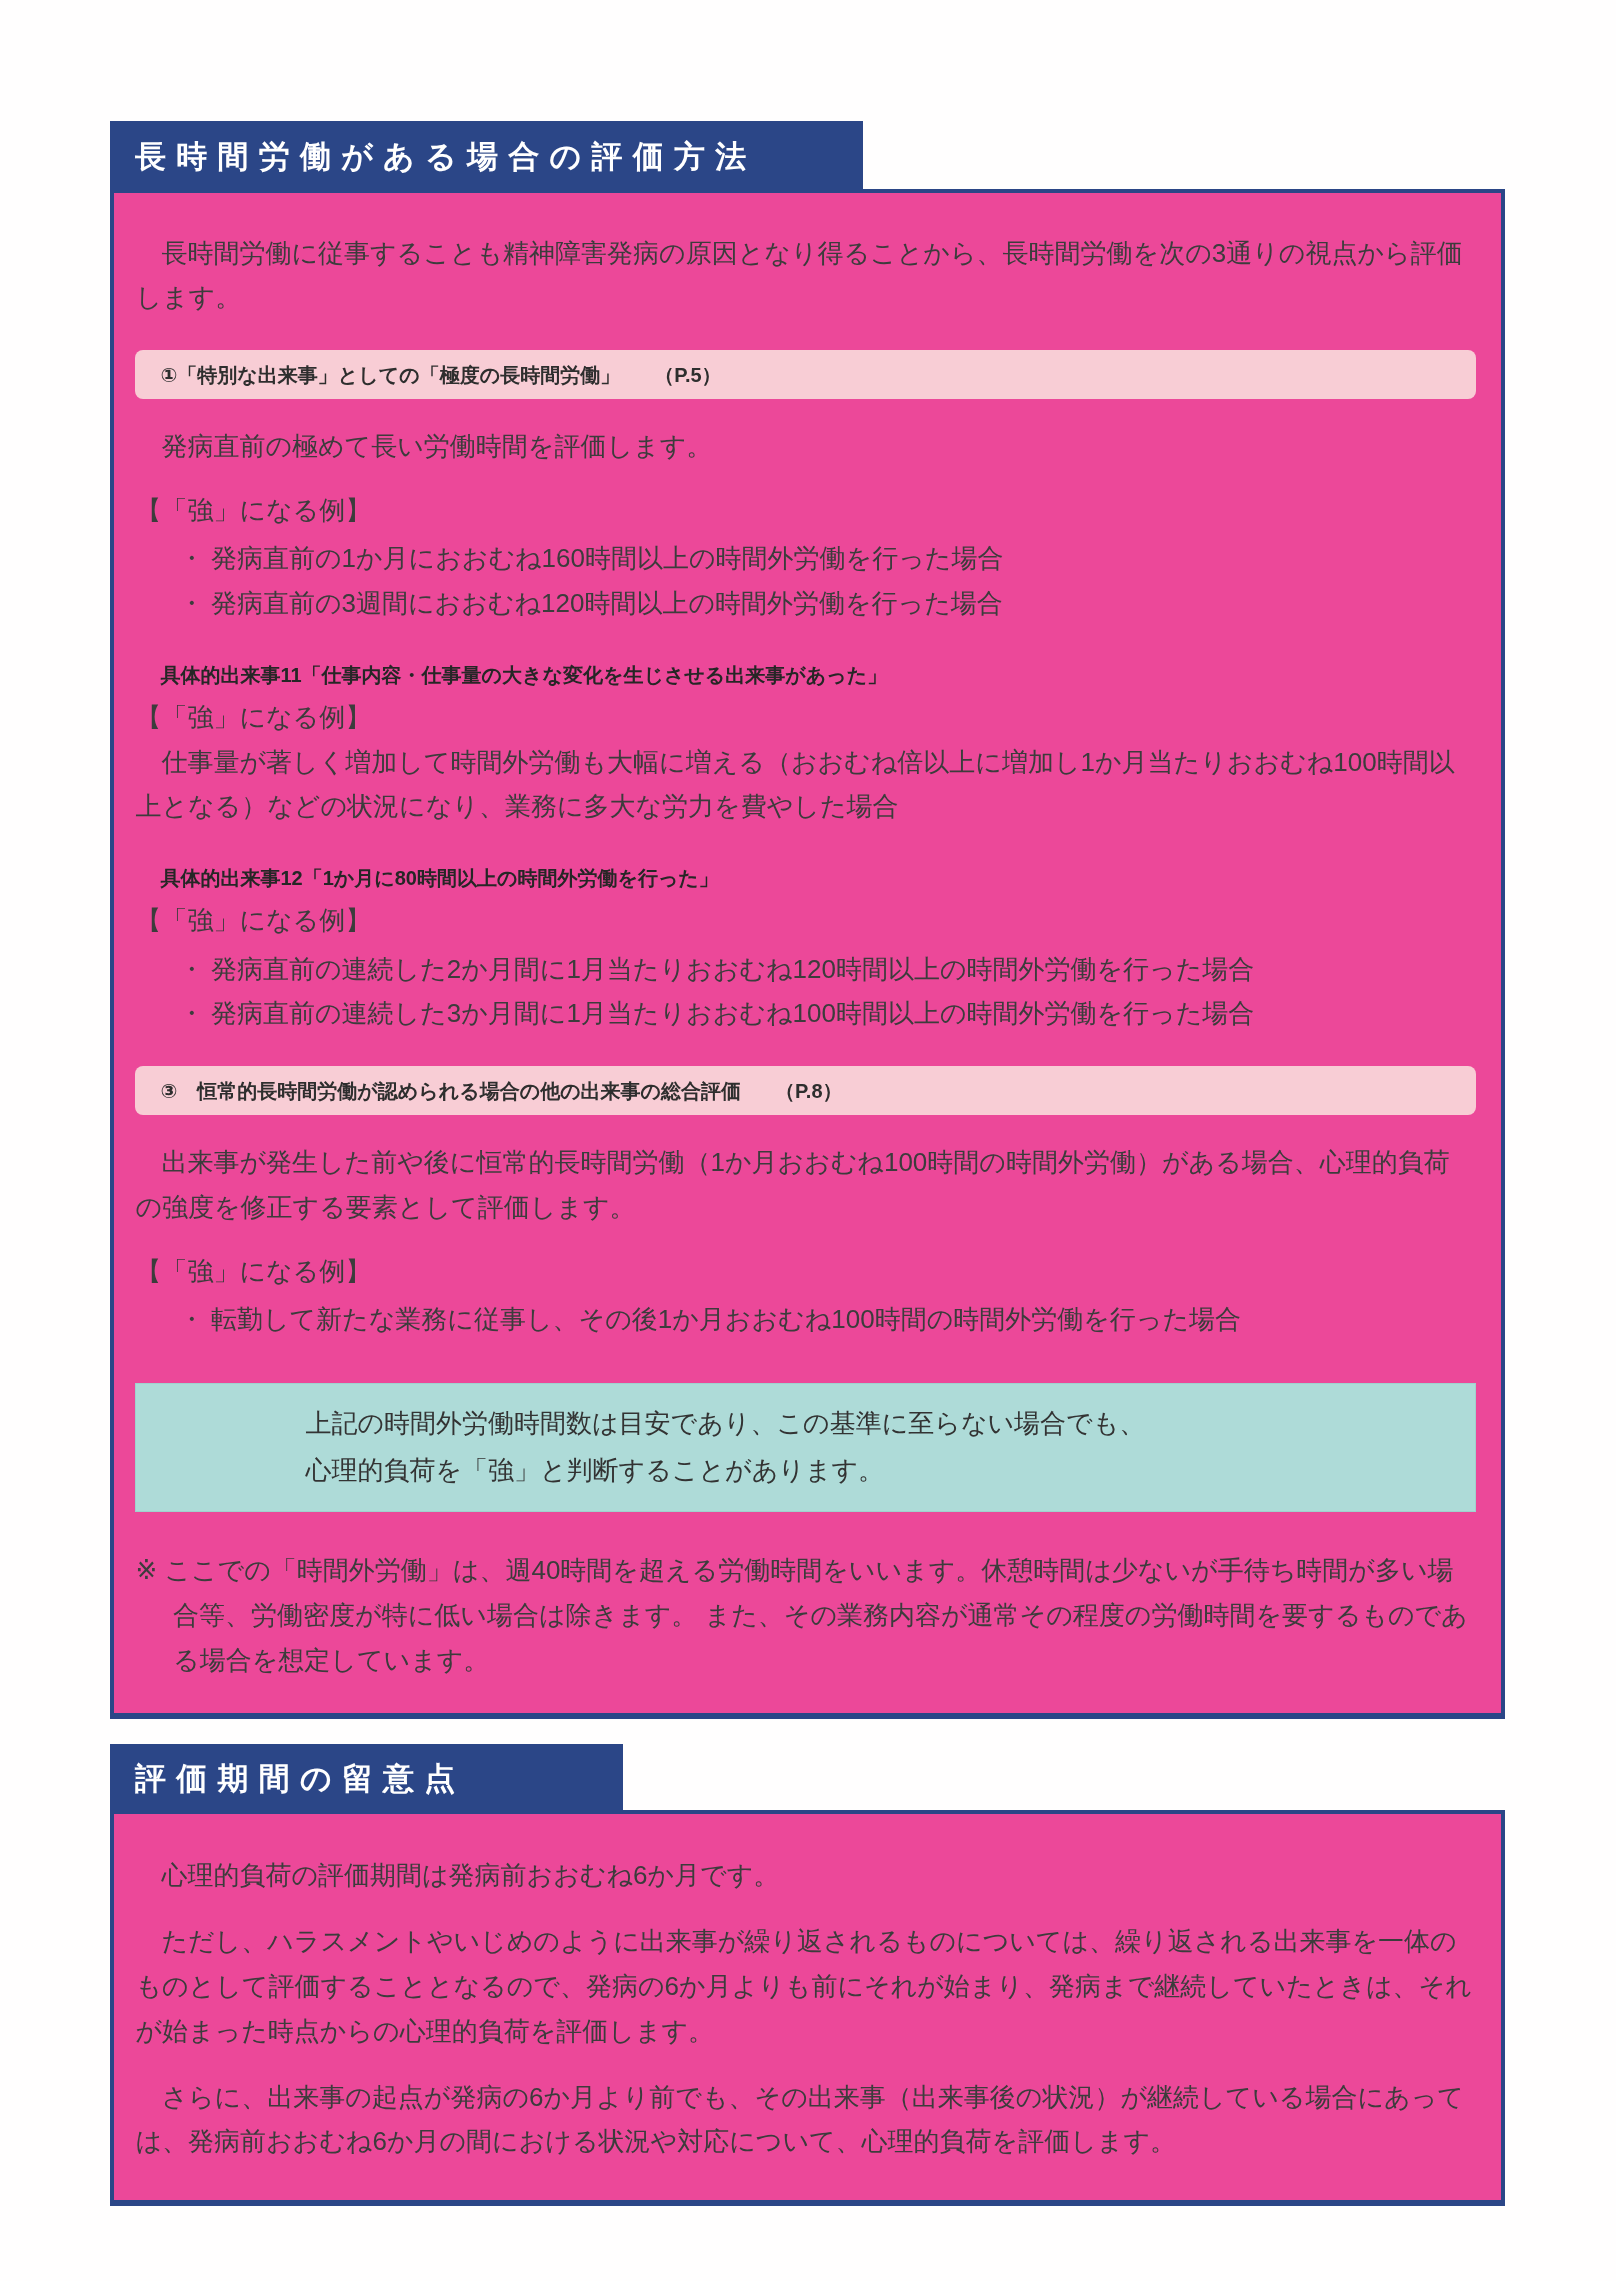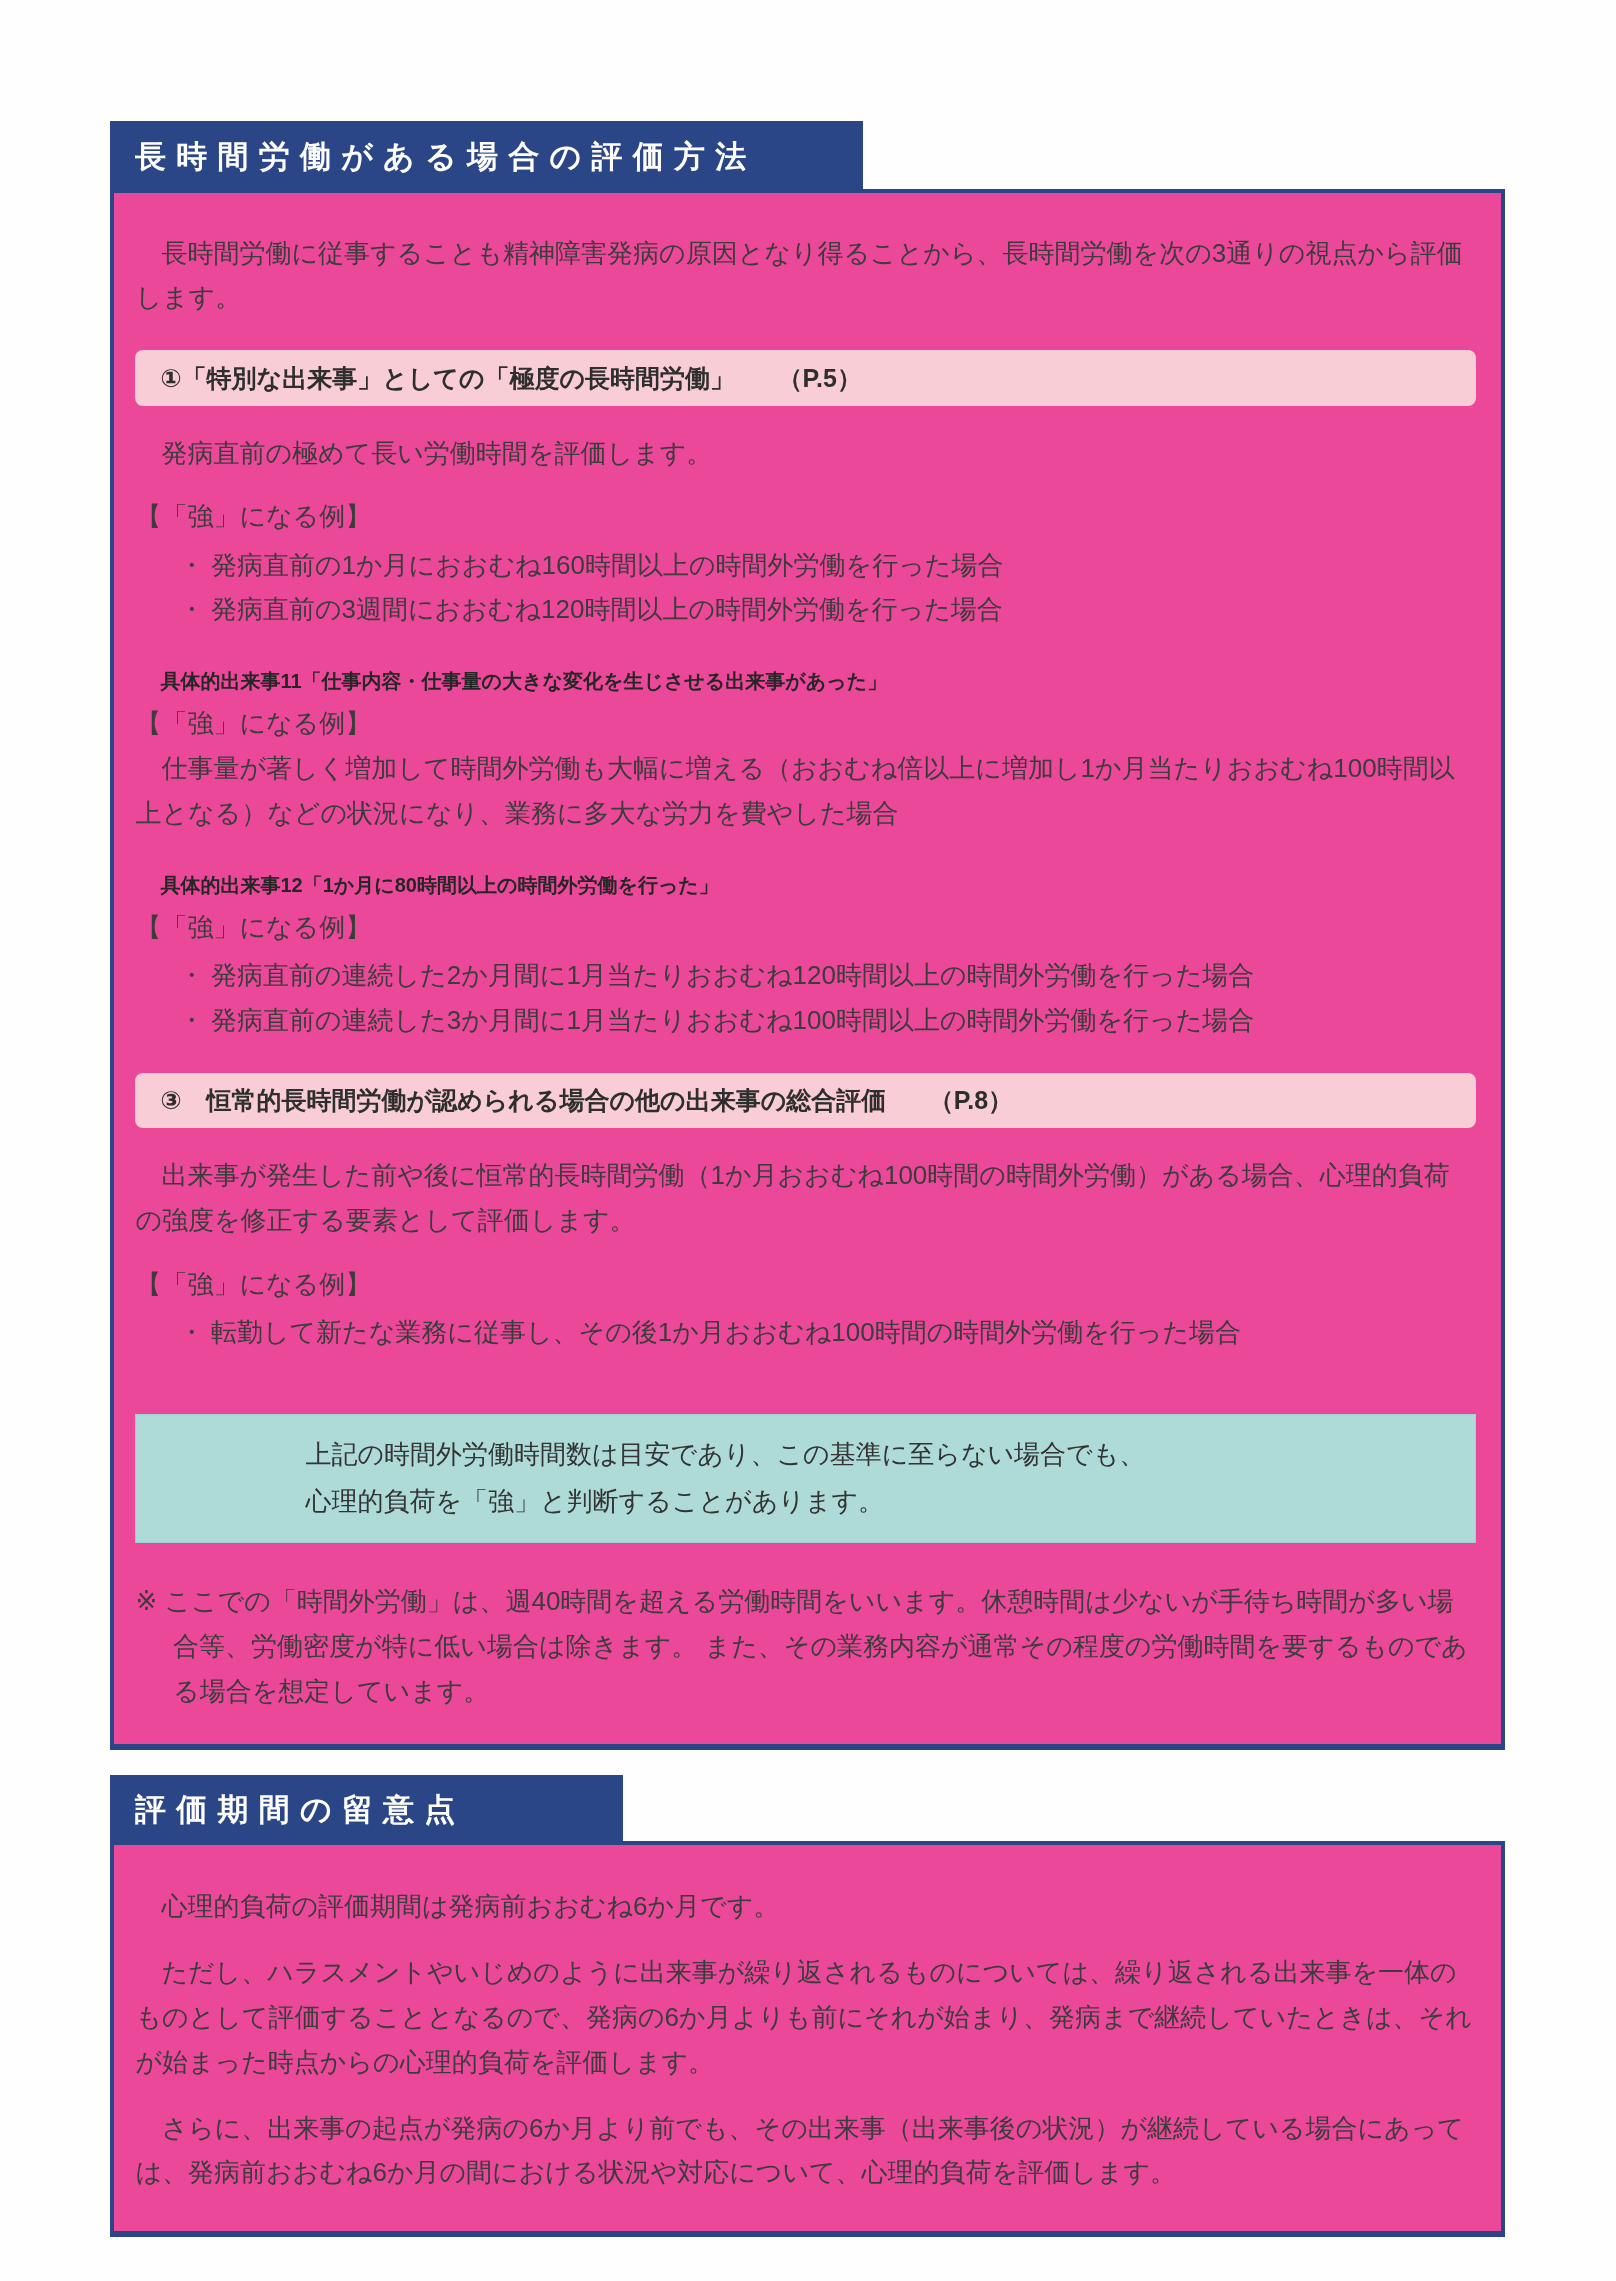--- a/index.html
+++ b/index.html
@@ -36,39 +36,39 @@
     background:#ec4899;
     padding:18px 25px 30px 21.4px;
   }
   .body-text { font-size:26px; line-height:1.72; margin:0; }
   .intro { margin-top:19.6px; }
   .pink-band {
     background:#f8cdd5;
     border-radius:8px;
     margin-top:30px;
     padding:11.6px 18px 11.6px 25px;
-    font-size:25px; font-weight:bold; color:#2e2e2e;
+    font-size:20px; font-weight:bold; color:#2e2e2e;
     line-height:1.3;
   }
   .band-pageref { margin-left:1.7em; font-weight:bold; }
   .desc { margin-top:25px; }
   .strong-label { font-size:26px; line-height:1.72; margin:19px 0 0 0; }
   .bullets { margin-top:3.6px; padding-left:43px; }
   .bullet { display:flex; font-size:26px; line-height:1.72; }
   .bullet .dot { flex:none; width:1.25em; }
   .subhead {
     font-weight:bold; font-size:20px; color:#262626;
     margin:34px 0 0 0; padding-left:25px; line-height:1.5;
   }
   .after-subhead { margin-top:5.3px; }
   .teal-box {
     background:#aedbd8;
     border:1.8px solid #9fd2ce;
     box-sizing:border-box;
-    margin-top:59px;
+    margin-top:41px;
     padding:16px 21.4px 18px 169px;
     font-size:26px; line-height:1.8; color:#333333;
   }
   .footnote {
     margin:36px 0 0 0;
     font-size:26px; line-height:1.72;
     padding-left:1.45em; text-indent:-1.45em;
   }
   .section2 { margin-top:25px; }
   .box2 { padding-bottom:36px; }

